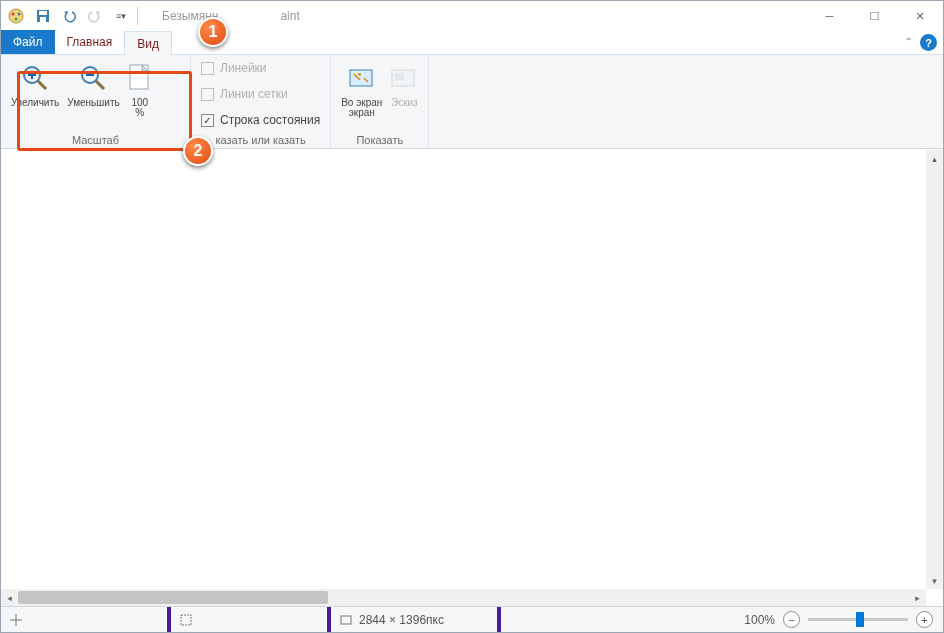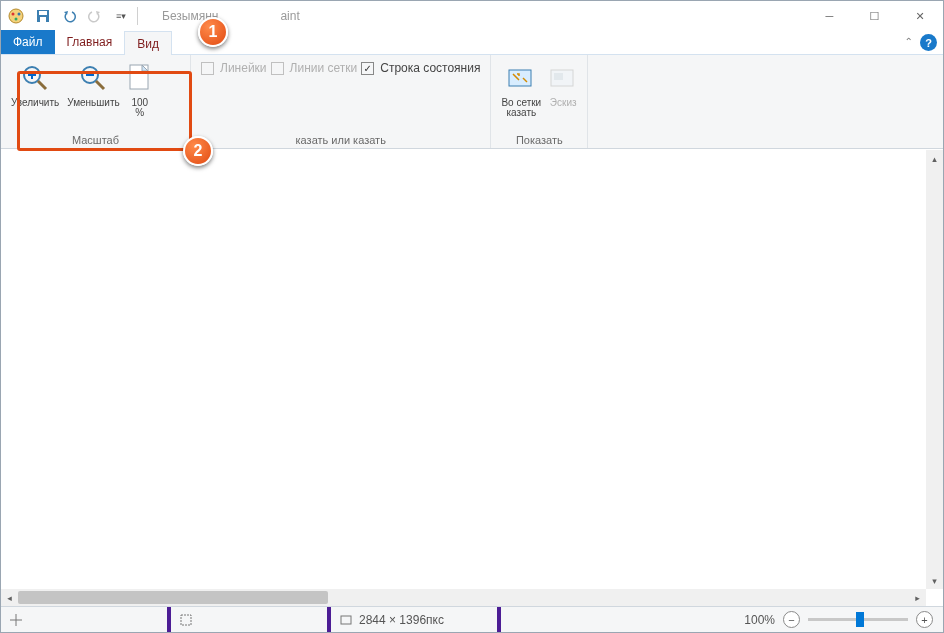--- a/index.html
+++ b/index.html
@@ -27,21 +27,21 @@
 
 
 .ribbon { height: 94px; background: #f5f6f7; display: flex; border-bottom: 1px solid #d0d7de; font-size:11px;}
 .group { border-right: 1px solid #e0e4e8; display: flex; flex-direction: column; padding: 4px 6px 2px; }
 .group-body { display: flex; flex: 1; align-items: flex-start; }
 .group-title { text-align: center; font-size: 11px; color: #6a6a6a; padding: 2px 0 0; }
 .big-btn { display: flex; flex-direction: column; align-items: center; justify-content: flex-start; padding: 2px 4px; text-align:center; line-height:1.1; cursor:default;}
 .big-btn .ic { height: 34px; display:flex; align-items:center; justify-content:center;}
 .big-btn span.lbl { font-size:10px; color:#444; margin-top:2px; max-width:60px;}
 .big-btn.disabled span.lbl { color:#b0b0b0;}
-.checklist { display:flex; gap:4px; padding:2px 4px;}
+.checklist { display:flex; flex-direction:column; gap:12px; padding:2px 4px;}
 .chk { display:flex; align-items:center; gap:6px; font-size:12px; color:#444;}
 .chk .box { width:13px; height:13px; border:1px solid #888; display:flex;align-items:center;justify-content:center; font-size:10px; color:#333;}
 .chk.disabled { color:#b0b0b0;}
 .chk.disabled .box{border-color:#c0c0c0;}
 
 
 .work { flex:1; display:flex; position:relative; background:#fff; border-top:1px solid #fff;}
 .canvas { flex:1; background:#fff; position:relative; margin: 0 17px 17px 0;}
 .vscroll { position:absolute; right:0; top:0; bottom:17px; width:17px; background:#f0f0f0; }
 .vscroll .arrow { height:17px; display:flex;align-items:center;justify-content:center; color:#606060; font-size:9px;}
@@ -185,22 +185,22 @@
     <div class="group">
       <div class="group-body">
         <div class="big-btn">
           <div class="ic">
               <svg width="28" height="24">
                 <rect x="2" y="4" width="22" height="16" fill="#d8edff" stroke="#3c7fb1"></rect>
                 <path d="M6 8 L12 14 M12 8 L10 8 L12 8 L12 10" stroke="#d48a00" stroke-width="1.5" fill="none"></path>
                 <path d="M16 12 L20 16" stroke="#d48a00" stroke-width="1.5"></path>
               </svg>
             </div>
-          <span class="lbl">Во сетки</span>
-          <span class="lbl" style="margin-top:-1px;">казать</span>
+          <span class="lbl">Во экран</span>
+          <span class="lbl" style="margin-top:-1px;">экран</span>
         </div>
         <div class="big-btn disabled">
           <div class="ic" style="opacity:.45">
               <svg width="28" height="24">
                 <rect x="2" y="4" width="22" height="16" fill="#eef3f7" stroke="#b0b0b0"></rect>
                 <rect x="5" y="7" width="9" height="7" fill="#cdd8e0"></rect>
               </svg>
             </div>
           <span class="lbl">Эскиз</span>
         </div>

